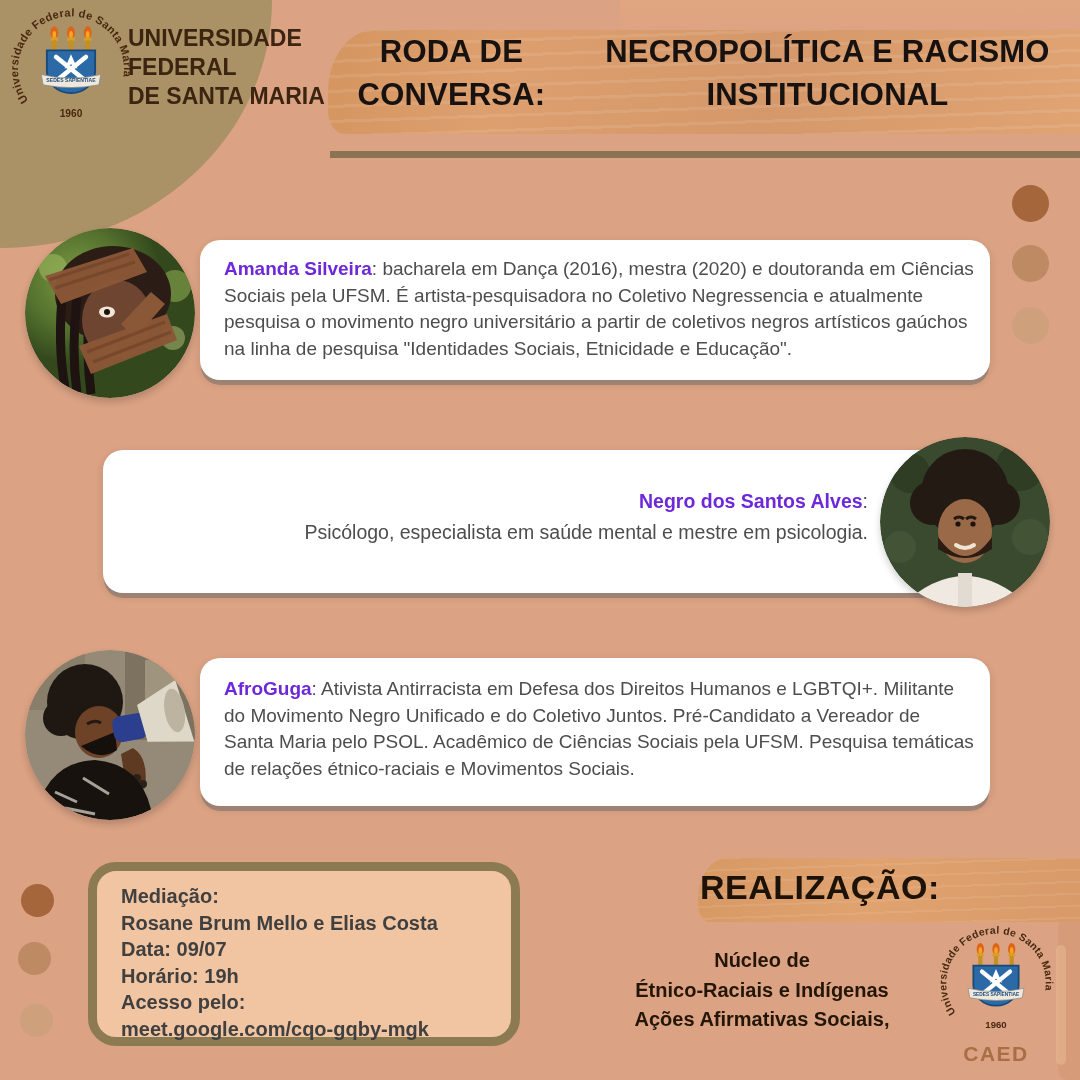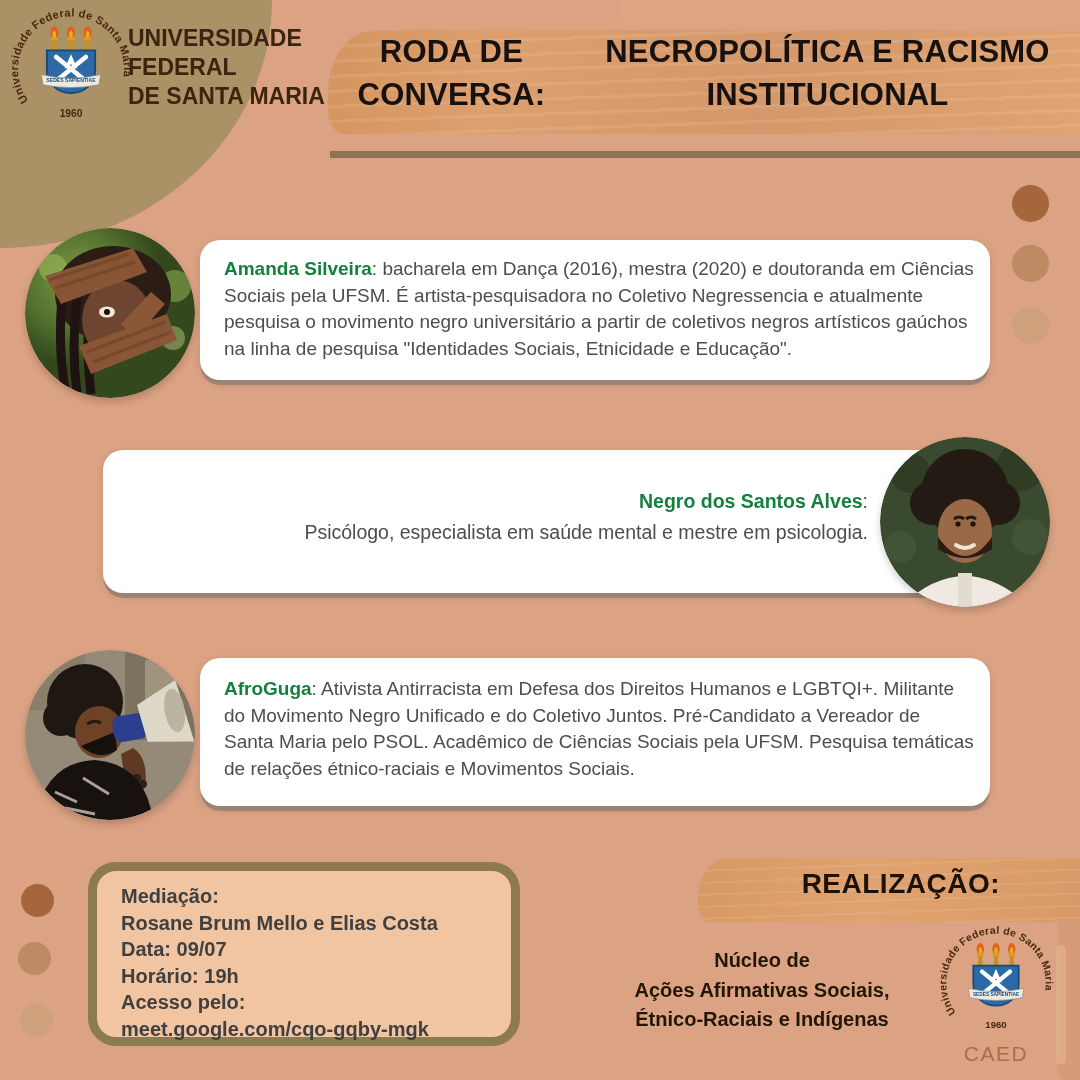--- a/index.html
+++ b/index.html
@@ -17,21 +17,21 @@
 
   .corner-blob { position:absolute; left:0; top:0; width:272px; height:248px;
     background:#ab9166; border-bottom-right-radius:100% 100%; }
 
   
   .uni-name { position:absolute; left:128px; top:24px; width:240px;
     font-size:23px; font-weight:bold; line-height:29px; color:#3b2410; }
   .logo-top { position:absolute; left:6px; top:4px; width:130px; height:130px; }
   .logo-bottom { position:absolute; left:935px; top:922px; width:122px; height:122px; }
   .caed-caption { position:absolute; left:935px; top:1042px; width:122px; text-align:center;
-    font-size:21px; font-weight:normal; letter-spacing:1.5px; color:#a86f47; }
+    font-size:21px; font-weight:bold; letter-spacing:1.5px; color:#a86f47; }
 
   .brush-title { position:absolute; left:328px; top:30px; width:752px; height:104px;
     background:linear-gradient(100deg,#d héros 0,#d6996a 100%);
     background:linear-gradient(100deg,#d49560 0%,#dd9f6e 22%,#d5986a 58%,#e0a372 100%);
     border-radius:46px 0 0 16px / 62px 0 0 24px;
     display:flex; flex-direction:row; justify-content:center; }
   .brush-title::after { content:""; position:absolute; inset:0; border-radius:inherit;
     background:repeating-linear-gradient(178deg, rgba(255,255,255,.09) 0 3px, rgba(0,0,0,0) 3px 15px);
     pointer-events:none; }
   .title-line { position:relative; z-index:1; text-align:center;
@@ -49,43 +49,43 @@
   .dot-l3 { left:20px; top:1004px; width:33px; height:33px; background:#cfa07c; }
 
   
   .card { position:absolute; background:#ffffff; border-radius:20px;
     box-shadow:0 6px 0 -1px rgba(110,110,110,.5), 0 3px 8px rgba(0,0,0,.12); }
   .card-1 { left:200px; top:240px; width:790px; height:140px; padding:16px 16px 14px 24px; }
   .card-2 { left:103px; top:450px; width:877px; height:143px; padding:36px 112px 20px 30px; text-align:right; }
   .card-3 { left:200px; top:658px; width:790px; height:148px; padding:18px 16px 14px 24px; }
   .card p { font-size:19px; line-height:26.5px; color:#4d4d4d; }
   .card-2 p { font-size:19.5px; line-height:31px; }
-  .sp-name { font-weight:bold; color:#15803d; }
+  .sp-name { font-weight:bold; color:#6d28d9; }
 
   .photo { position:absolute; width:170px; height:170px; border-radius:50%; overflow:hidden;
     box-shadow:0 4px 7px rgba(0,0,0,.18); }
   .photo svg { display:block; width:170px; height:170px; }
   .photo-1 { left:25px; top:228px; }
   .photo-2 { left:880px; top:437px; }
   .photo-3 { left:25px; top:650px; }
 
   
   .med-box { position:absolute; left:88px; top:862px; width:432px; height:184px;
     background:#f1c5a2; border:9px solid #8c7a52; border-radius:28px;
     padding:12px 12px 12px 24px; }
   .med-line { font-size:20px; font-weight:bold; color:#404040; line-height:26.5px; }
 
   
   .brush-real { position:absolute; left:698px; top:858px; width:382px; height:64px;
     background:linear-gradient(100deg,#d79964 0%,#e0a370 45%,#d89a68 100%);
     border-radius:30px 0 0 12px / 40px 0 0 18px; }
   .brush-real::after { content:""; position:absolute; inset:0; border-radius:inherit;
     background:repeating-linear-gradient(178deg, rgba(255,255,255,.08) 0 2px, rgba(0,0,0,0) 2px 12px); }
-  .real-title { position:absolute; left:700px; top:868px; width:300px; text-align:right;
-    font-size:28px; font-weight:bold; color:#1d1208; letter-spacing:.5px; }
+  .real-title { position:absolute; left:700px; top:868px; width:300px; text-align:left;
+    font-size:34px; font-weight:bold; color:#1d1208; letter-spacing:.5px; }
   .org-lines { position:absolute; left:586px; top:946px; width:352px; text-align:center;
     font-size:20px; font-weight:bold; line-height:29.5px; color:#241607; }
 </style>
 </head>
 <body>
 
 <div class="poster">
 
   <div class="wash-top-right"></div>
   <div class="wash-right-edge"></div>
@@ -259,22 +259,22 @@
     <div class="med-line">Data: 09/07</div>
     <div class="med-line">Horário: 19h</div>
     <div class="med-line">Acesso pelo:</div>
     <div class="med-line">meet.google.com/cqo-gqby-mgk</div>
   </div>
 
   <div class="brush-real"></div>
   <div class="real-title">REALIZAÇÃO:</div>
   <div class="org-lines">
     <div>Núcleo de</div>
+    <div>Étnico-Raciais e Indígenas</div>
     <div>Ações Afirmativas Sociais,</div>
-    <div>Étnico-Raciais e Indígenas</div>
   </div>
 
   <svg class="logo-bottom" viewBox="0 0 140 140">
     <defs>
         <path id="arc2" d="M 24,104 A 57,57 0 1 1 116,104"></path>
       </defs>
     <text font-size="12" font-weight="bold" fill="#46290f" letter-spacing="0.4">
       <textPath href="#arc2">Universidade Federal de Santa Maria</textPath>
     </text>
     <g>

